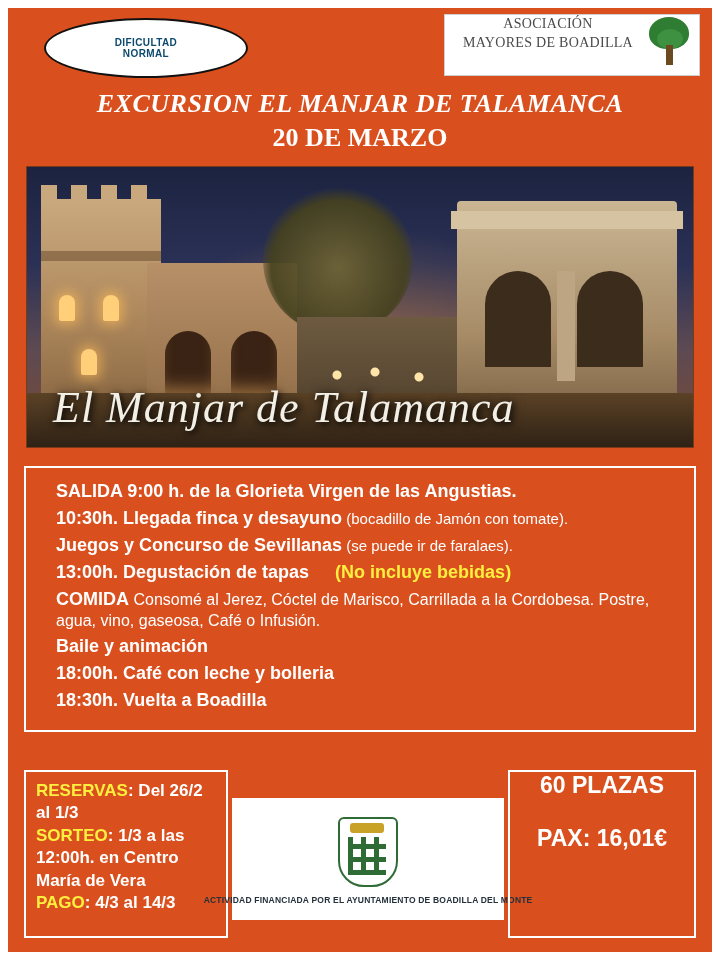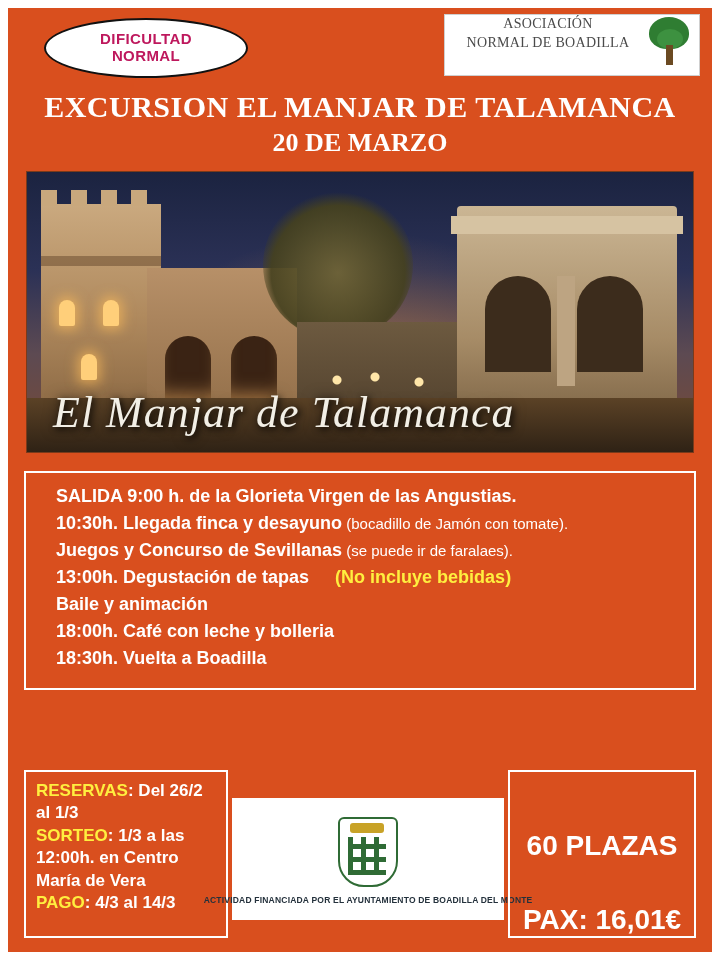--- a/index.html
+++ b/index.html
@@ -36,23 +36,23 @@
     background: #ffffff;
     border: 2px solid #111111;
     border-radius: 50%;
     display: flex;
     flex-direction: column;
     align-items: center;
     justify-content: center;
     line-height: 1.12;
   }
   .difficulty-badge span {
-    color: #be185d;
-    font-weight: bold;
-    font-size: 15px;
+    color: #0c4a6e;
+    font-weight: bold;
+    font-size: 10px;
     letter-spacing: 0.4px;
   }
   .assoc-logo {
     position: absolute;
     right: 12px;
     top: 6px;
     width: 256px;
     height: 62px;
     background: #ffffff;
     border: 1px solid #cfcfcf;
@@ -105,23 +105,24 @@
 
   
   .title-block {
     text-align: center;
     color: #ffffff;
     font-family: "Liberation Serif", serif;
     font-weight: bold;
     margin-top: 2px;
   }
   .title-main {
-    font-size: 30px;
+    font-size: 26px;
     letter-spacing: 0.5px;
     line-height: 1.25;
+    font-style: italic;
   }
   .title-sub {
     font-size: 26px;
     line-height: 1.3;
   }
 
   
   .photo {
     position: relative;
     margin: 12px 18px 0 18px;
@@ -399,43 +400,43 @@
     text-align: center;
     white-space: nowrap;
   }
   .plazas {
     width: 196px;
     border: 2px solid #ffffff;
     color: #ffffff;
     display: flex;
     flex-direction: column;
     align-items: center;
-    justify-content: flex-end;
-    gap: 42px;
-    font-size: 28px;
+    justify-content: flex-start;
+    gap: 26px;
+    font-size: 23px;
     font-weight: bold;
     box-sizing: border-box;
   }
 </style>
 </head>
 <body>
 
 <div class="poster">
 
   <div class="header">
 
     <div class="difficulty-badge">
       <span>DIFICULTAD</span>
       <span>NORMAL</span>
     </div>
 
     <div class="assoc-logo">
       <div class="assoc-text">
         <div>ASOCIACIÓN</div>
-        <div>NORMAL DE BOADILLA</div>
+        <div>MAYORES DE BOADILLA</div>
       </div>
       <div class="tree-icon">
         <div class="crown"></div>
         <div class="crown2"></div>
         <div class="trunk"></div>
       </div>
     </div>
   </div>
 
   <div class="title-block">
@@ -486,20 +487,23 @@
     </div>
 
     <div class="prog-line">
       <span>Juegos y Concurso de Sevillanas</span><span class="small"> (se puede ir de faralaes).</span>
     </div>
 
     <div class="prog-line">
       <span>13:00h. Degustación de tapas </span><span class="yellow">(No incluye bebidas)</span>
     </div>
 
+    <div class="prog-line normal-line">
+      <b>COMIDA</b><span> Consomé al Jerez, Cóctel de Marisco, Carrillada a la Cordobesa. Postre, agua, vino, gaseosa, Café o Infusión.</span>
+    </div>
 
     <div class="prog-line">
       <span>Baile y animación</span>
     </div>
 
     <div class="prog-line">
       <span>18:00h. Café con leche y bolleria</span>
     </div>
 
     <div class="prog-line">

